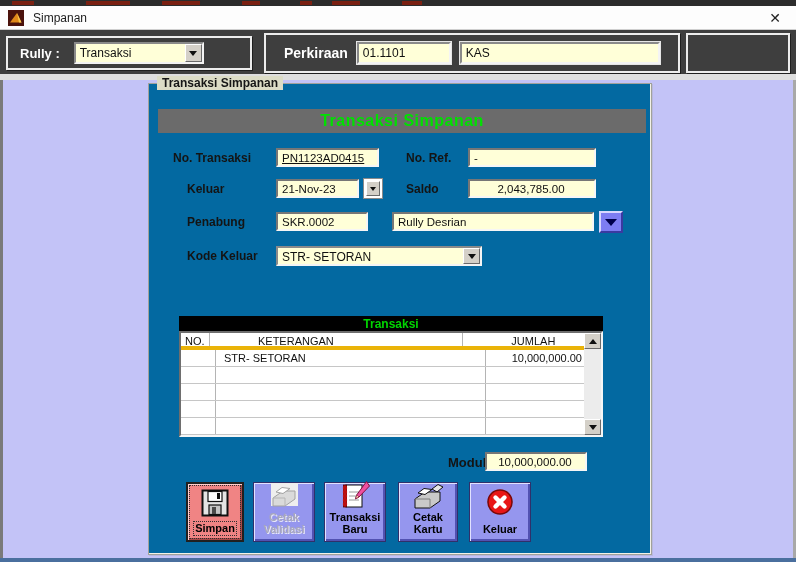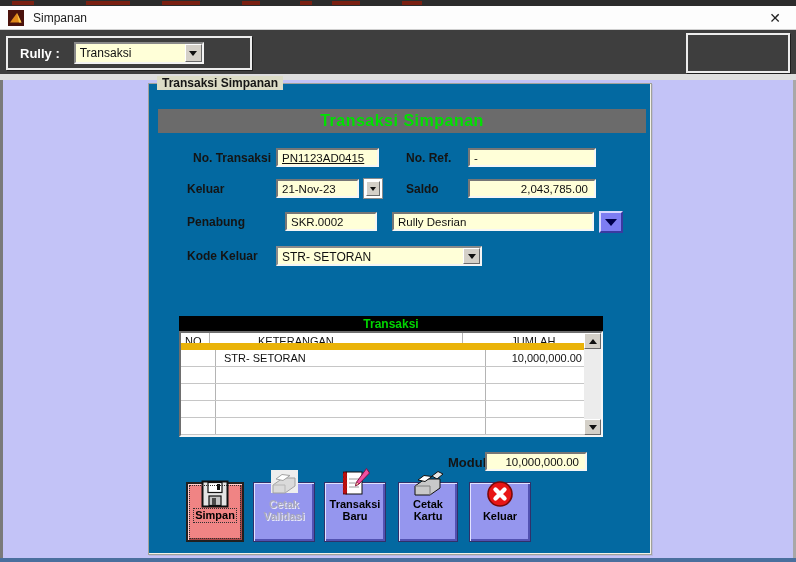--- a/index.html
+++ b/index.html
@@ -62,27 +62,27 @@
                     font-weight:bold; font-size:12px; color:#161616; }
 
   .hdr-bar { position:absolute; left:9px; top:25px; width:488px; height:24px; background:#6b6b6b;
              display:flex; align-items:center; justify-content:center;
              font-weight:bold; font-size:16px; color:#00e100; letter-spacing:.5px; }
 
   .f-label { position:absolute; font-weight:bold; font-size:12px; color:#141414; white-space:nowrap; }
   .f-input { position:absolute; height:19px; background:#ffffd8; border:2px solid;
              border-color:#767676 #f6f6f6 #f6f6f6 #767676; font-size:11.5px; padding:0 4px;
              font-family:"Liberation Sans", sans-serif; color:#101010; }
-  .ta-right { text-align:right; padding-right:6px; }
-
-  .lbl-no-trans { left:24px; top:67px;margin-left:20px; }   .inp-no-trans { left:127px; top:64px; width:103px;text-decoration:underline; }
+  .ta-right { text-align:center; padding-right:6px; }
+
+  .lbl-no-trans { left:24px; top:67px; }   .inp-no-trans { left:127px; top:64px; width:103px;text-decoration:underline; }
   .lbl-no-ref  { left:257px; top:67px; }   .inp-no-ref  { left:319px; top:64px; width:128px; }
   .lbl-tanggal { left:38px; top:98px; }    .inp-tanggal { left:127px; top:95px; width:83px; }
   .lbl-saldo   { left:257px; top:98px; }   .inp-saldo   { left:319px; top:95px; width:128px; }
-  .lbl-penabung{ left:38px; top:131px; }   .inp-pen-code{ left:136px; top:128px; width:92px; }
+  .lbl-penabung{ left:38px; top:131px; }   .inp-pen-code{ left:127px; top:128px; width:92px; }
   .inp-pen-name{ left:243px; top:128px; width:202px; }
   .lbl-kode    { left:38px; top:165px; }
   .combo-kode  { position:absolute; left:127px; top:162px; width:206px; height:20px; }
 
   .date-btn { position:absolute; left:214px; top:94px; width:20px; height:21px; background:#ffffff;
               border:1px solid #8a8a8a; display:flex; align-items:center; justify-content:center; }
   .date-btn .mini { width:14px; height:15px; background:#d4d0c8; border:1px solid;
                     border-color:#ffffff #6a6a6a #6a6a6a #ffffff;
                     display:flex; align-items:center; justify-content:center; }
   .pen-btn { position:absolute; left:450px; top:127px; width:24px; height:22px; background:#7d7df2;
@@ -91,21 +91,21 @@
   .pen-btn .arr-down { border-top-color:#00004a; border-top-width:7px;
                        border-left-width:6px; border-right-width:6px; }
 
   
   .tbl-title { position:absolute; left:30px; top:232px; width:424px; height:15px; background:#000;
                display:flex; align-items:center; justify-content:center;
                font-weight:bold; font-size:12px; color:#00d500; }
   .grid { position:absolute; left:30px; top:247px; width:424px; height:106px; background:#ffffff;
           border:2px solid; border-color:#6e6e6e #f6f6f6 #f6f6f6 #6e6e6e; }
   .g-row { position:relative; display:flex; height:17px; border-bottom:1px solid #c6c6c6; width:405px; }
-  .g-row.header { border-bottom:7px solid #eab308; font-size:11px;gap:44px; }
+  .g-row.header { border-bottom:4px solid #eab308; font-size:11px;gap:44px; }
   .g-cell { font-size:11px; color:#111; padding:2px 4px 0 4px; overflow:hidden; white-space:nowrap; }
   .c-no { width:35px; border-right:1px solid #b4b4b4; }
   .c-ket { width:270px; border-right:1px solid #b4b4b4; }
   .c-jml { width:100px; }
   .g-cell.num { text-align:right; }
   .g-row .c-ket.data { padding-left:8px; }
 
   .vscroll { position:absolute; right:0; top:0; width:17px; height:102px; background:#ececec; }
   .sc-btn { position:absolute; left:0; width:17px; height:16px; background:#d4d0c8; border:1px solid;
             border-color:#ffffff #6a6a6a #6a6a6a #ffffff;
@@ -116,21 +116,21 @@
 
   
   .lbl-total { left:299px; top:371px; font-size:13px; }
   .inp-total { left:336px; top:368px; width:102px; }
 
   
   .cmd-btn { position:absolute; top:398px; height:60px; background:#9596ee;
              border:1px solid #30306a;
              box-shadow: inset 1px 1px 0 #e2e2ff, inset -2px -2px 0 #5252b2;
              display:flex; flex-direction:column; align-items:center; justify-content:flex-end;
-             padding-bottom:18px; font-weight:bold; font-size:11px; color:#000; line-height:1.15;
+             padding-bottom:5px; font-weight:bold; font-size:11px; color:#000; line-height:1.15;
              text-align:center; }
   .cmd-btn .ico { flex:1; display:flex; align-items:center; justify-content:center; }
   .btn-simpan { left:37px; width:58px; background:#f08484; border:2px solid #202020;
                 box-shadow: inset 1px 1px 0 #ffd0d0, inset -2px -2px 0 #a84848;
                 outline:1px dotted #303030; outline-offset:-4px; }
   .btn-simpan .lbl { outline:1px dotted #303030; padding:0 1px; }
   .btn-validasi { left:104px; width:62px; color:#a8a8bc; text-shadow:1px 1px 0 #e8e8f8; }
   .btn-baru   { left:175px; width:62px; }
   .btn-kartu  { left:249px; width:60px; }
   .btn-keluar { left:320px; width:62px; }
@@ -164,20 +164,25 @@
 
   <div class="toolbar">
     <div class="tb-panel panel-modul">
       <span class="tb-label">Rully :</span>
       <div class="combo combo-modul">
         <span class="combo-text">Transaksi</span>
         <span class="dd-btn">
             <span class="arr-down"></span>
           </span>
       </div>
+    </div>
+    <div class="tb-panel panel-perkiraan">
+      <span class="tb-label">Perkiraan</span>
+      <input class="tb-input w-code" value="01.1101" style="">
+      <input class="tb-input w-name" value="KAS" style="">
     </div>
     <div class="tb-panel panel-empty"></div>
   </div>
 
   <div class="substrip"></div>
 
   <div class="main">
 
     <div class="form-panel">
       <span class="groupbox-label">Transaksi Simpanan</span>

